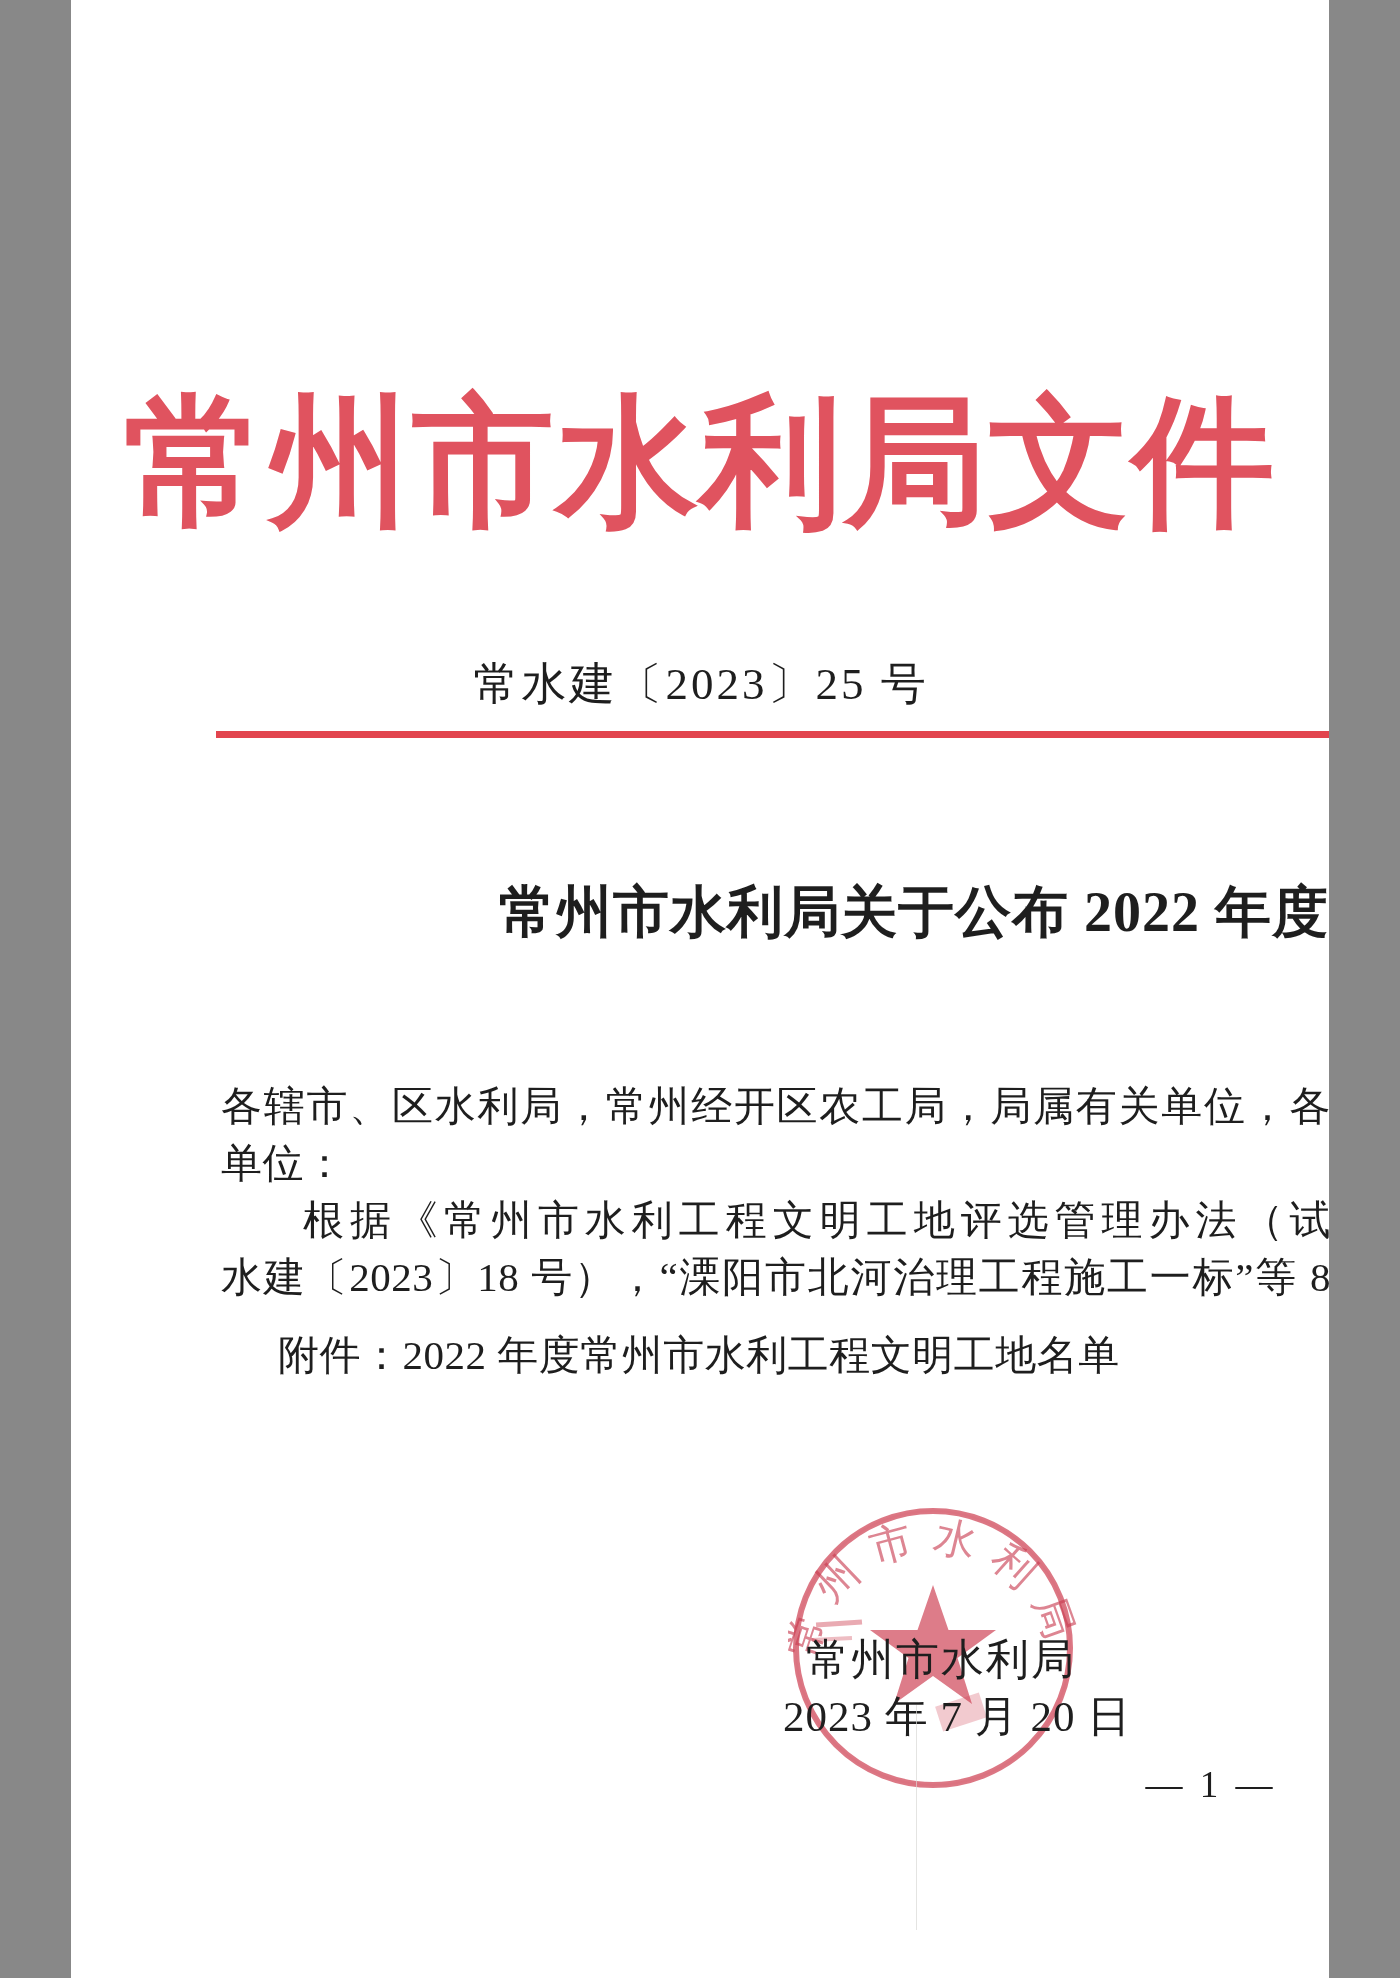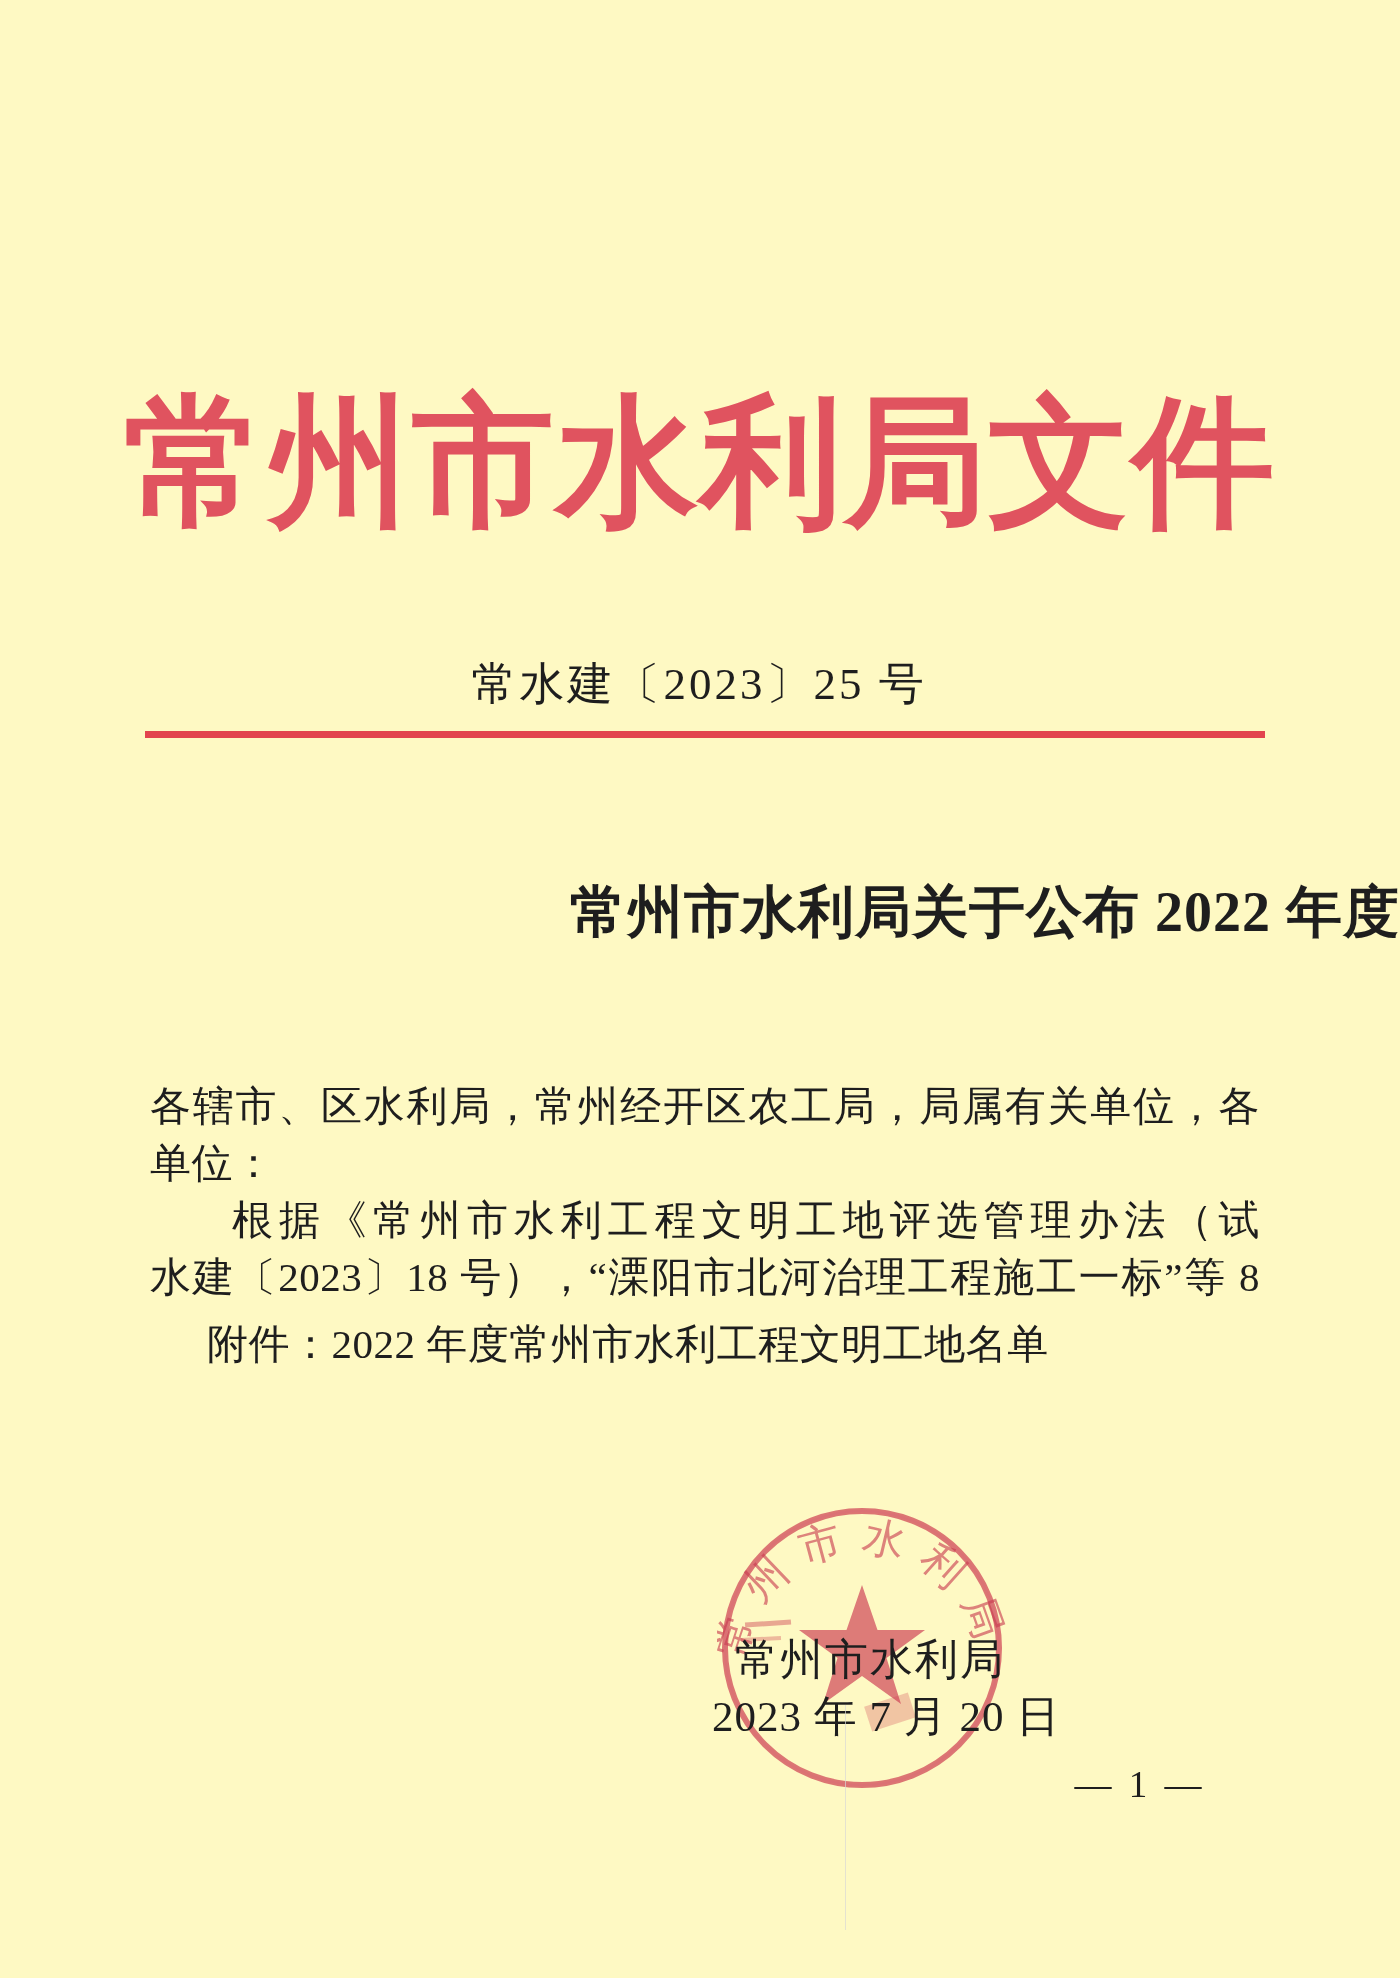--- a/index.html
+++ b/index.html
@@ -1,20 +1,20 @@
 <!DOCTYPE html>
 <html lang="zh"><head>
 <meta charset="utf-8">
 <style>
   html,body{margin:0;padding:0;background:#888;}
   .page{
     position:relative;
-    width:1400px;height:1978px;
+    width:1258px;height:1978px;
     margin:0 auto;
-    background:#fef9c3;
+    background:#ffffff;
     overflow:hidden;
     font-family:"Liberation Serif","DejaVu Serif",serif;
     color:#1e1e1e;
   }
   
   .masthead{
     position:absolute;left:0;top:378px;width:100%;
     text-align:center;
     font-size:142px;line-height:170px;
     font-weight:700;
@@ -52,21 +52,21 @@
   }
   .body-line{height:57px;white-space:nowrap;}
   .body-line.full{
     text-align:justify;
     text-align-last:justify;
     white-space:normal;
     overflow:hidden;
   }
   .body-line.indent{text-indent:82px;}
   .attachment-line{
-    margin-top:10px;
+    margin-top:21px;
     text-indent:57px;
     height:57px;white-space:nowrap;
   }
   
   .signer{
     position:absolute;left:670px;top:1635px;width:400px;
     text-align:center;
     font-size:43px;line-height:50px;
     letter-spacing:2px;white-space:nowrap;
   }

